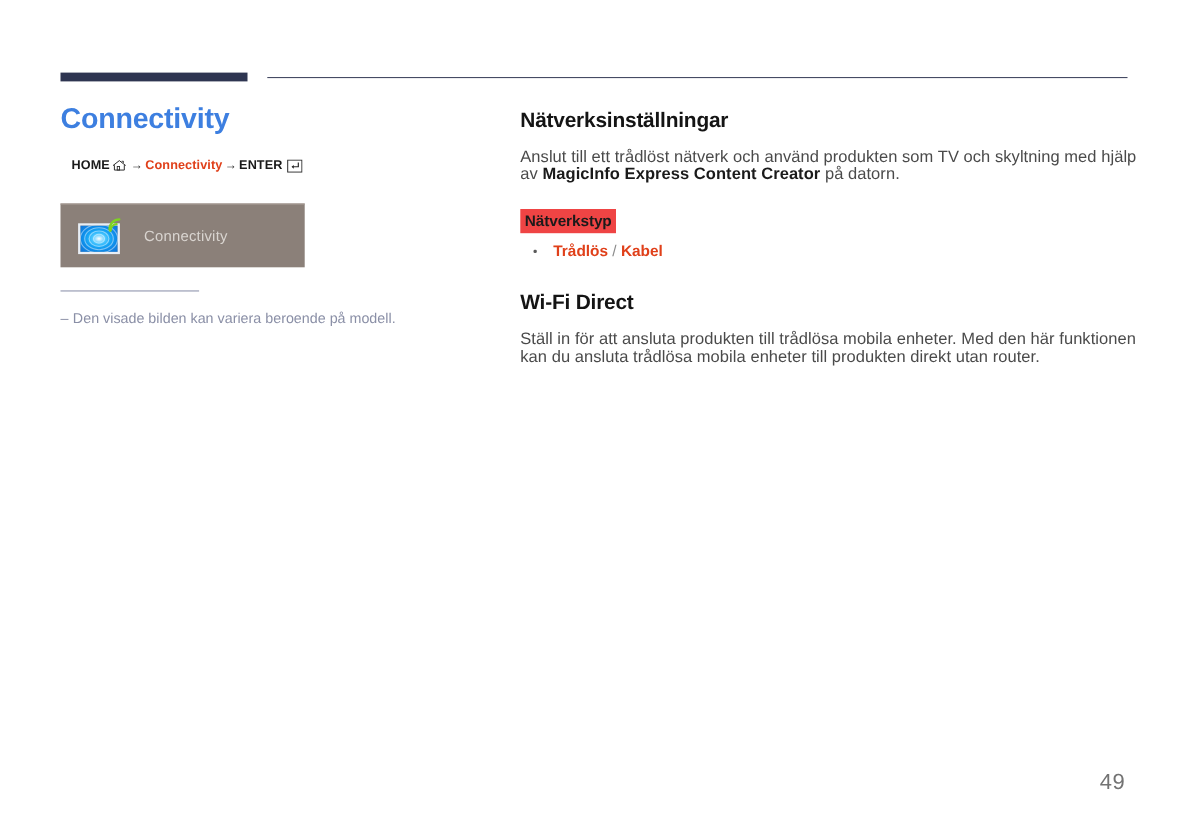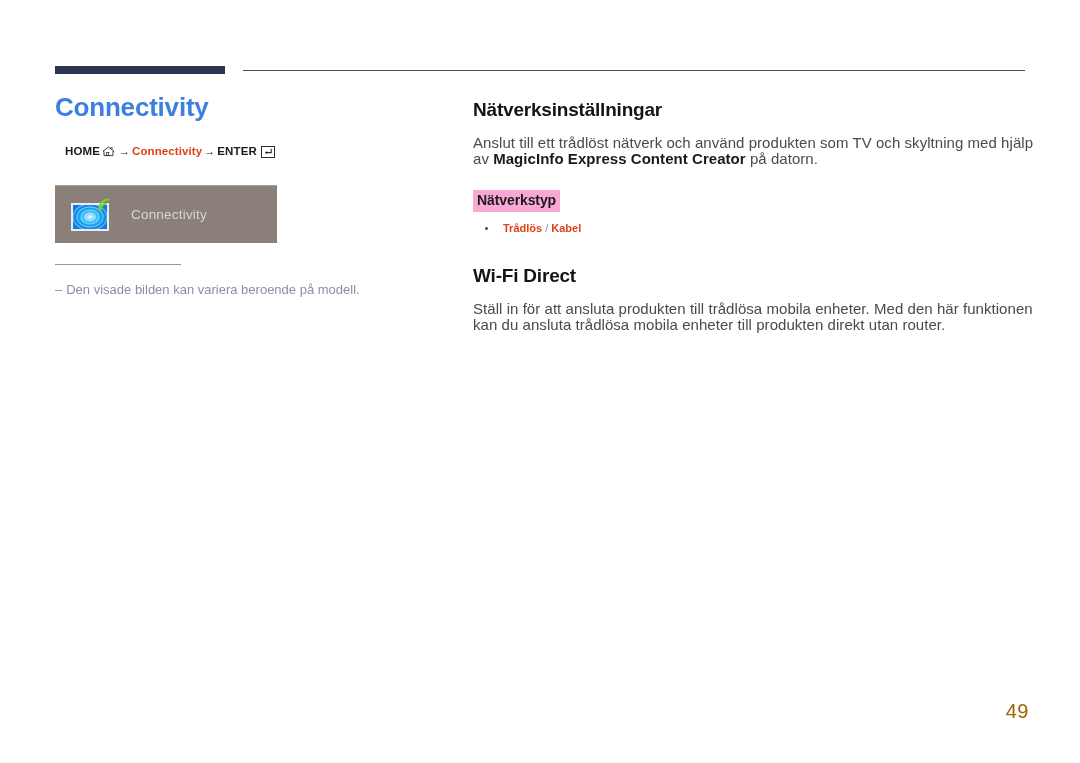--- a/index.html
+++ b/index.html
@@ -163,36 +163,36 @@
     font-size: 15px;
     color: #4a4a4a;
     line-height: 15.5px;
     margin: 0 0 0 0;
     letter-spacing: 0.05px;
   }
   .body-text b { color: #1a1a1a; font-weight: bold; }
 
   .hl-heading {
     display: inline-block;
-    background: #f9a8d4;
+    background: #ef4444;
     color: #1a1a1a;
     font-size: 14px;
     font-weight: bold;
     line-height: 19px;
     padding: 1px 4px 2px 4px;
     margin: 24px 0 0 0;
     letter-spacing: -0.1px;
   }
   .bullet-list {
     margin: 9px 0 0 0;
     padding: 0;
     list-style: none;
   }
   .bullet-list li {
-    font-size: 11px;
+    font-size: 14px;
     line-height: 15px;
     color: #e0401a;
     font-weight: bold;
     padding-left: 30px;
     position: relative;
   }
   .bullet-list li::before {
     content: "";
     position: absolute;
     left: 12px; top: 6px;
@@ -216,23 +216,23 @@
     width: 11px;
     border-top: 1.4px solid #b0b0b0;
     vertical-align: 4px;
     margin-right: 3px;
   }
   .note-line b { color: #e0401a; font-weight: bold; }
 
   
   .page-num {
     position: absolute;
-    right: 51px; bottom: 40px;
+    right: 57px; bottom: 40px;
     font-size: 20px;
-    color: #a16207;
+    color: #737373;
     letter-spacing: 0.5px;
   }
 </style>
 </head>
 <body>
 
 <div class="top-rule-wrap">
   <div class="top-rule-thick"></div>
   <div class="top-rule-thin"></div>
 </div>

